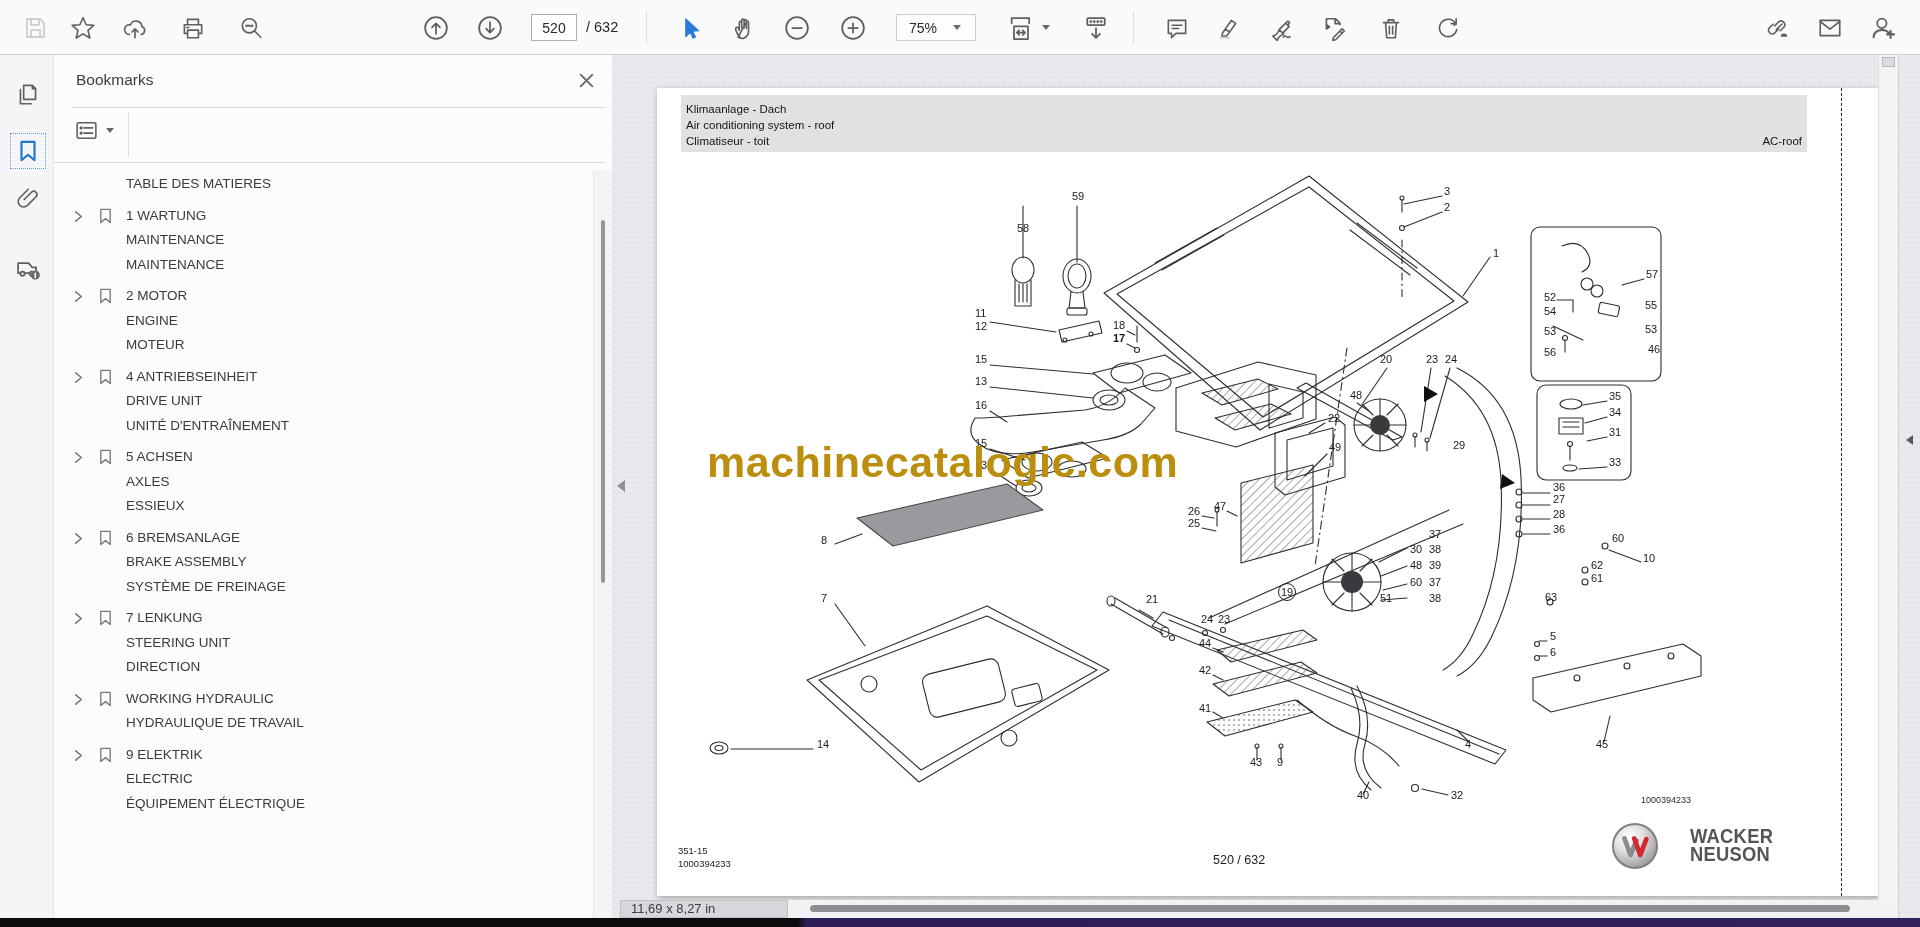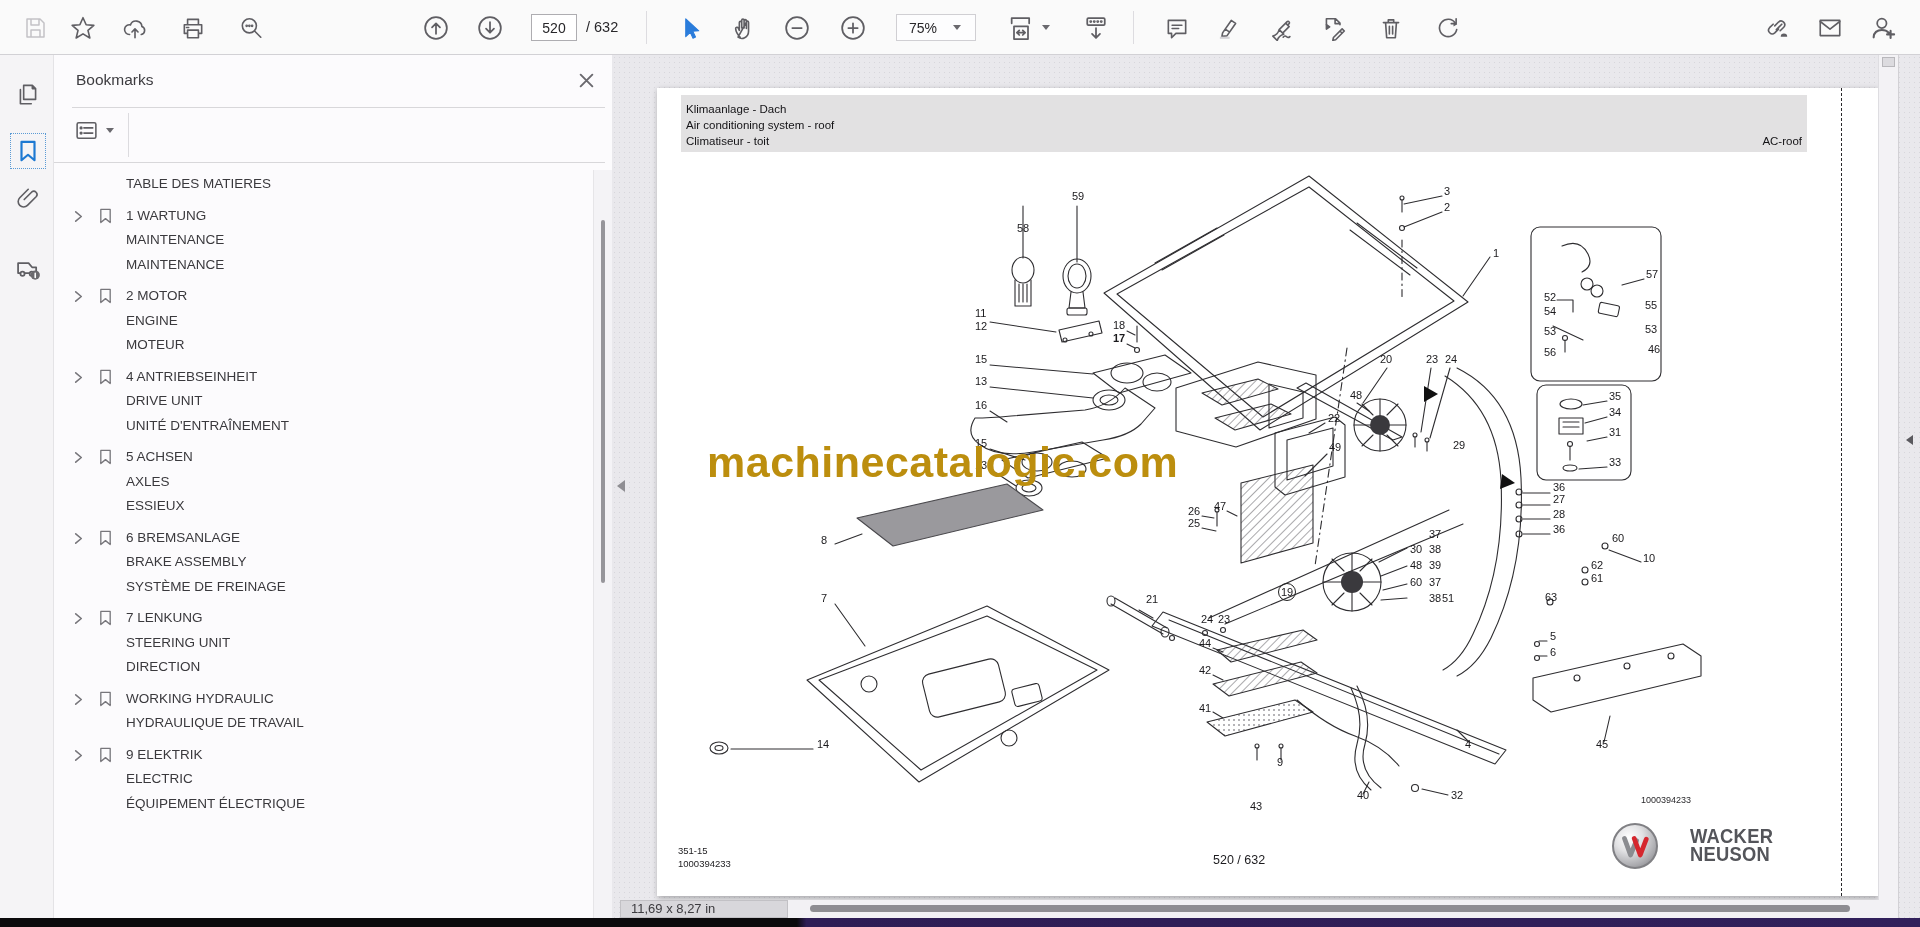--- a/index.html
+++ b/index.html
@@ -596,40 +596,40 @@
         <span class="part-label" style="left: 558px; top: 420px;">47</span>
         <span class="part-label" style="left: 165px; top: 454px;">8</span>
         <span class="part-label" style="left: 165px; top: 512px;">7</span>
         <span class="part-label" style="left: 773px; top: 448px;">37</span>
         <span class="part-label" style="left: 754px; top: 463px;">30</span>
         <span class="part-label" style="left: 773px; top: 463px;">38</span>
         <span class="part-label" style="left: 754px; top: 479px;">48</span>
         <span class="part-label" style="left: 773px; top: 479px;">39</span>
         <span class="part-label" style="left: 754px; top: 496px;">60</span>
         <span class="part-label" style="left: 773px; top: 496px;">37</span>
-        <span class="part-label" style="left: 786px; top: 512px; text-align: center;">51</span>
+        <span class="part-label" style="left: 724px; top: 512px; text-align: center;">51</span>
         <span class="part-label" style="left: 773px; top: 512px;">38</span>
         <span class="part-label" style="left: 956px; top: 452px;">60</span>
         <span class="part-label" style="left: 987px; top: 472px;">10</span>
         <span class="part-label" style="left: 935px; top: 479px;">62</span>
         <span class="part-label" style="left: 935px; top: 492px;">61</span>
         <span class="part-label" style="left: 889px; top: 511px;">63</span>
         <span class="part-label circled" style="left: 625px; top: 506px;">19</span>
         <span class="part-label" style="left: 490px; top: 513px;">21</span>
         <span class="part-label" style="left: 545px; top: 533px;">24</span>
         <span class="part-label" style="left: 562px; top: 533px;">23</span>
         <span class="part-label" style="left: 543px; top: 557px;">44</span>
         <span class="part-label" style="left: 543px; top: 584px;">42</span>
         <span class="part-label" style="left: 543px; top: 622px;">41</span>
         <span class="part-label" style="left: 894px; top: 550px;">5</span>
         <span class="part-label" style="left: 894px; top: 566px;">6</span>
         <span class="part-label" style="left: 809px; top: 658px;">4</span>
         <span class="part-label" style="left: 940px; top: 658px;">45</span>
         <span class="part-label" style="left: 161px; top: 658px;">14</span>
-        <span class="part-label" style="left: 594px; top: 676px; margin-top: 44px;">43</span>
+        <span class="part-label" style="left: 594px; top: 676px;">43</span>
         <span class="part-label" style="left: 621px; top: 676px;">9</span>
         <span class="part-label" style="left: 701px; top: 709px;">40</span>
         <span class="part-label" style="left: 795px; top: 709px;">32</span>
       </div>
 
     <div class="fig-num">1000394233</div>
     <div class="doc-code">
       <div>351-15</div>
       <div>1000394233</div>
     </div>

